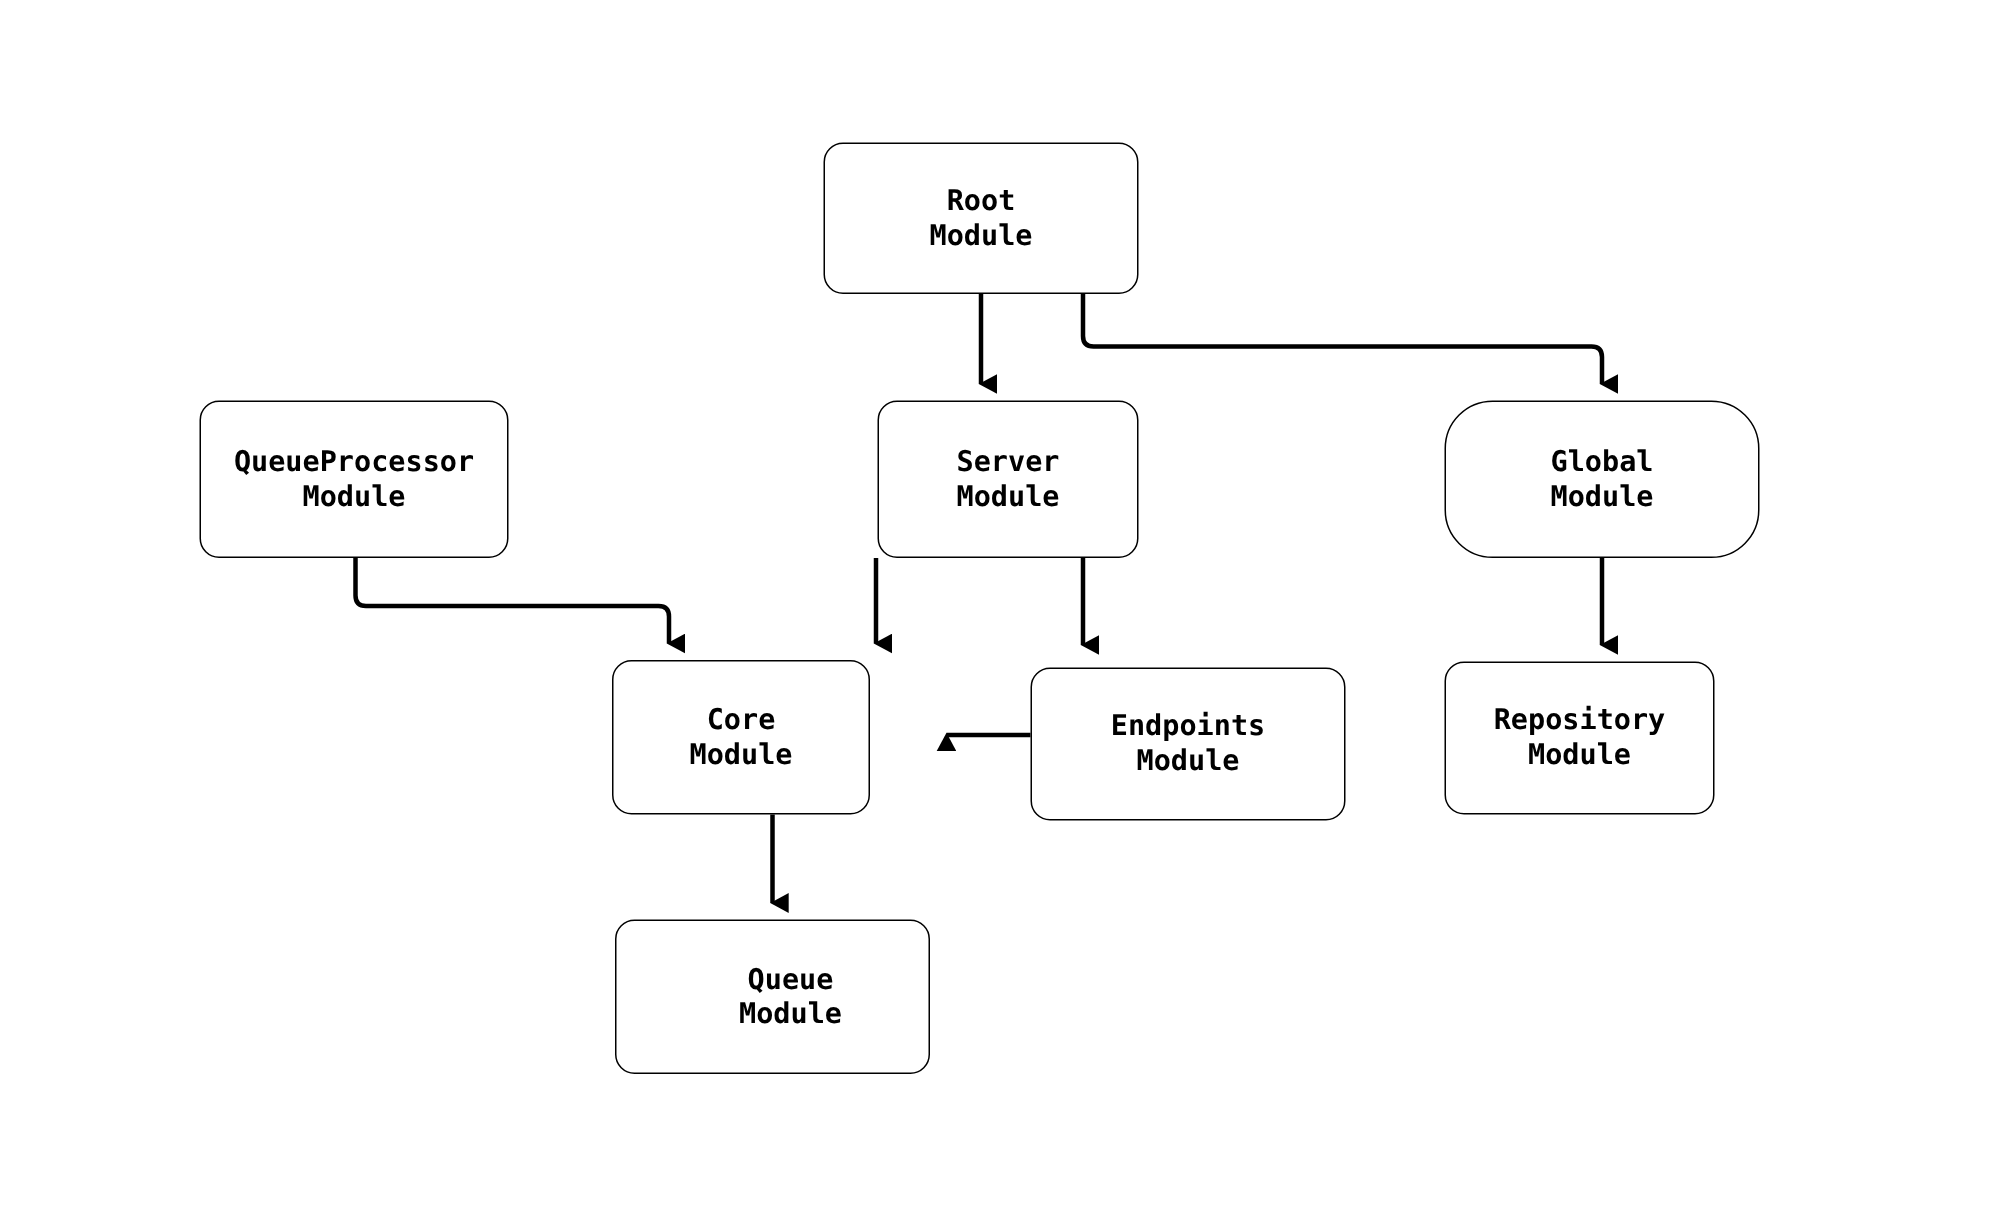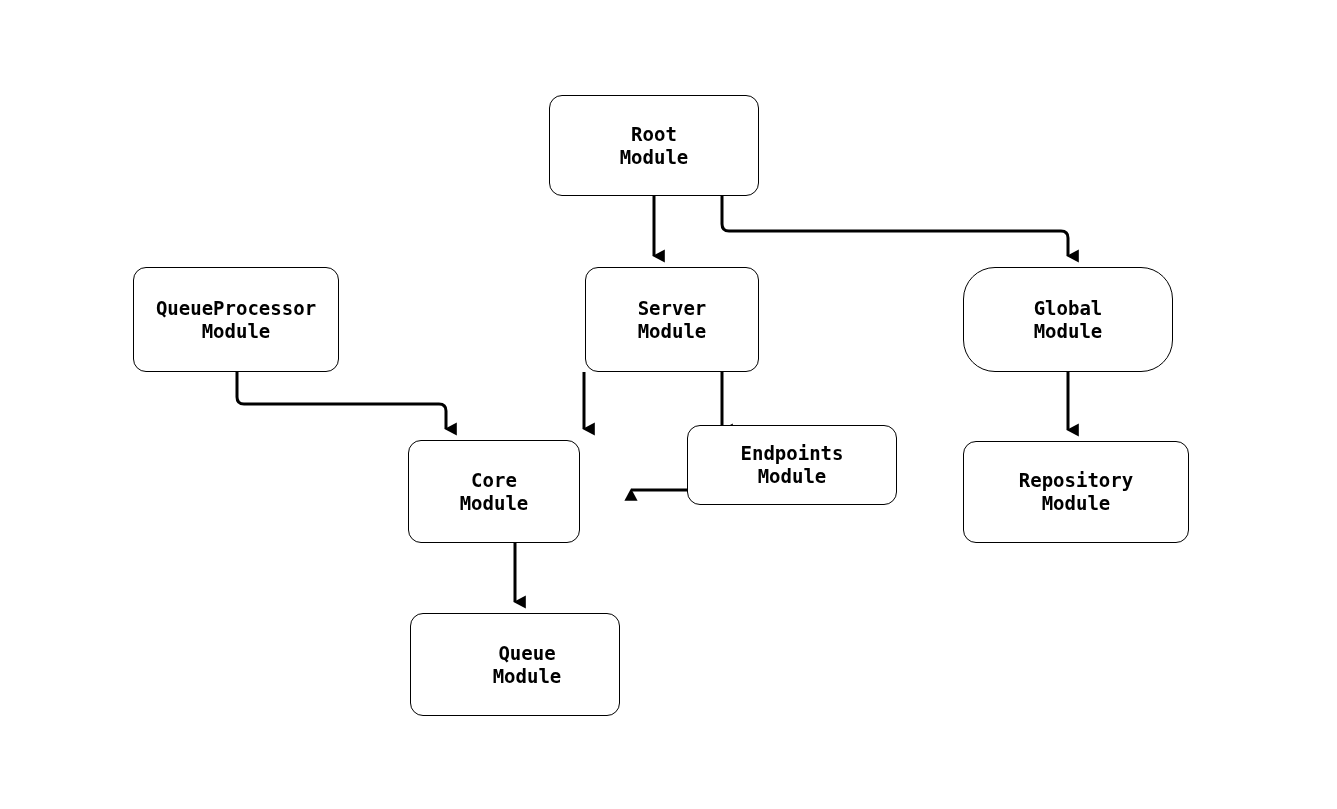--- a/index.html
+++ b/index.html
@@ -84,25 +84,25 @@
 Module</span>
   </div>
   <div class="node" style="left: 963px; top: 267px; width: 210px; height: 105px; border-color: rgb(0, 0, 0); border-radius: 32px;">
     <span class="node-label" style="color: rgb(0, 0, 0);">Global
 Module</span>
   </div>
   <div class="node" style="left: 408px; top: 440px; width: 172px; height: 103px; border-color: rgb(0, 0, 0);">
     <span class="node-label" style="color: rgb(0, 0, 0);">Core
 Module</span>
   </div>
-  <div class="node" style="left: 687px; top: 425px; width: 210px; height: 80px; border-color: rgb(0, 0, 0);">
+  <div class="node" style="left: 687px; top: 445px; width: 210px; height: 102px; border-color: rgb(0, 0, 0);">
     <span class="node-label" style="color: rgb(0, 0, 0);">Endpoints
 Module</span>
   </div>
-  <div class="node" style="left: 963px; top: 441px; width: 226px; height: 102px; border-color: rgb(0, 0, 0);">
+  <div class="node" style="left: 963px; top: 441px; width: 180px; height: 102px; border-color: rgb(0, 0, 0);">
     <span class="node-label" style="color: rgb(0, 0, 0);">Repository
 Module</span>
   </div>
   <div class="node" style="left: 410px; top: 613px; width: 210px; height: 103px; border-color: rgb(0, 0, 0);">
     <span class="node-label" style="color: rgb(0, 0, 0); margin-left: 24px;">Queue
 Module</span>
   </div>
 
 </div>
 

